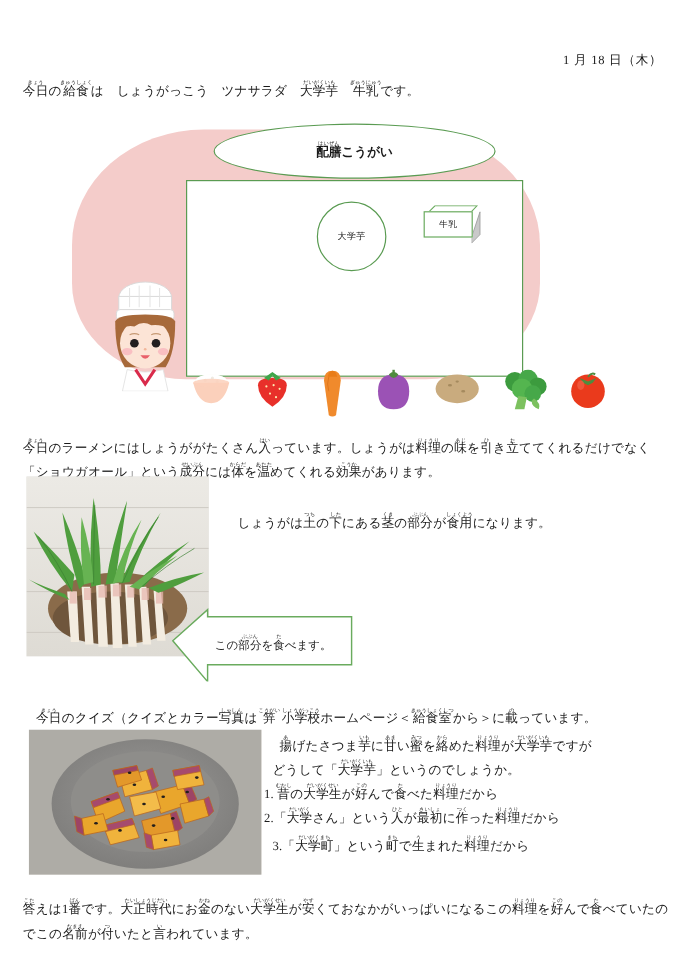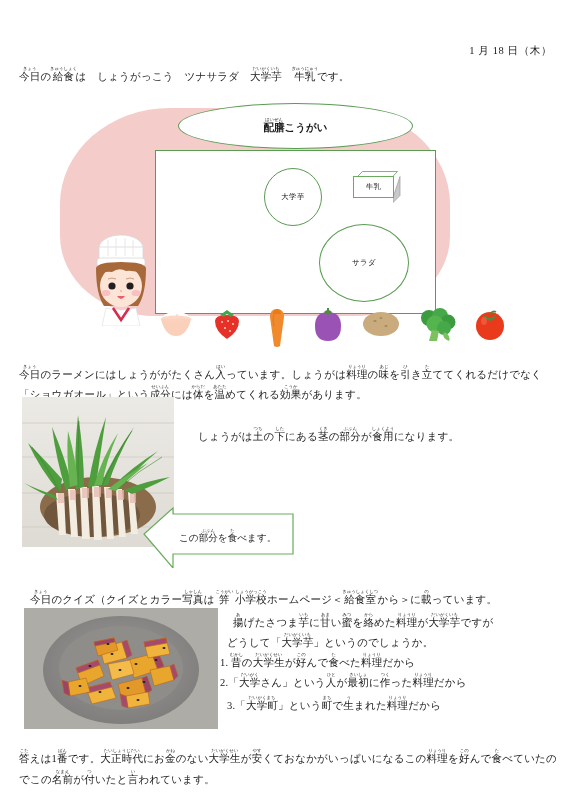--- a/index.html
+++ b/index.html
@@ -249,21 +249,20 @@
   </div>
 
   <div id="title-ellipse">
     <div class="label">
       <ruby>配膳<rt>はいぜん</rt></ruby><span>こうがい</span>
     </div>
   </div>
 
   <div id="tray">
     <div class="dish" id="dish-imo">大学芋</div>
-    <div class="dish" id="dish-salad">サラダ</div>
 
     <div id="milk">
       <svg class="top" width="48" height="8" viewBox="0 0 48 8">
         <polygon points="0.6,7.4 7.4,0.6 47.4,0.6 41,7.4" fill="#ffffff" stroke="#6aab5e" stroke-width="1"></polygon>
       </svg>
       <svg class="side" style="border:none;width:8px;height:27px;left:40px;top:5px;position:absolute;" viewBox="0 0 8 27">
         <polygon points="0,21.6 7,0.5 7,19.5 0,26.6" fill="#c9c9c9" stroke="#9b9b9b" stroke-width="0.7"></polygon>
       </svg>
       <div class="face">牛乳</div>
     </div>

